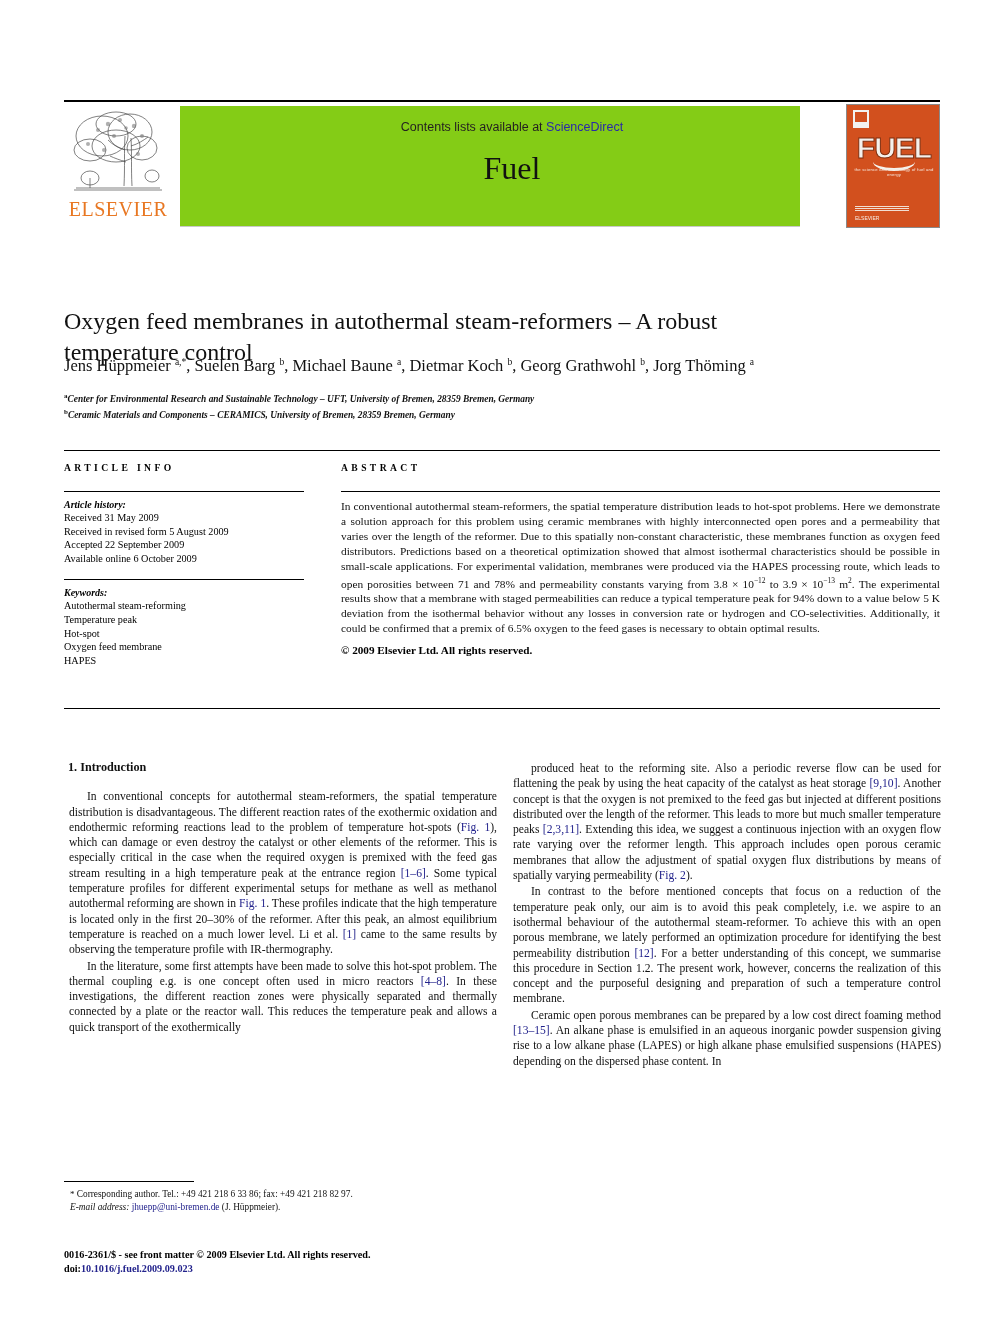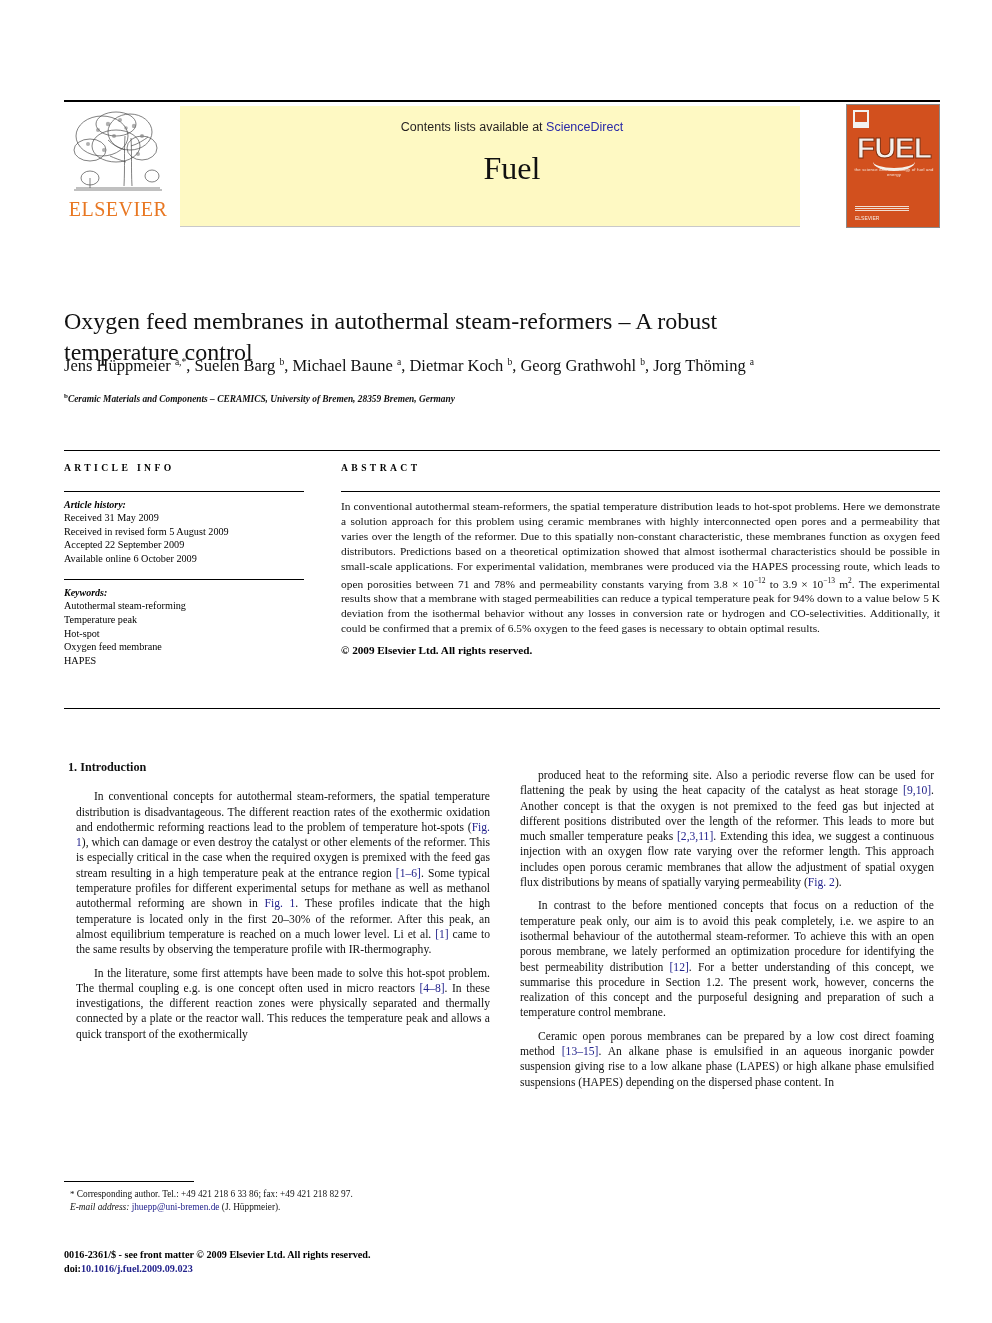--- a/index.html
+++ b/index.html
@@ -77,21 +77,21 @@
     letter-spacing: 0.5px;
     color: #E87722;
     font-weight: normal;
   }
   .center-box {
     position: absolute;
     left: 116px;
     top: 2px;
     width: 620px;
     height: 120px;
-    background: #fef9c3;
+    background: #84cc16;
     border-bottom: 1px solid #c9c9c9;
   }
   .contents-line {
     position: absolute;
     top: 14px;
     left: 0;
     width: 664px;
     text-align: center;
     font-family: "Liberation Sans", sans-serif;
     font-size: 12.5px;
@@ -300,21 +300,21 @@
     text-align: justify;
     color: #111;
   }
   .col-left  { left: 68px; }
   .col-right { left: 512px; }
   .body-head {
     font-size: 12.2px;
     font-weight: bold;
     margin: 0 0 14px 0;
   }
-  .col p { margin: 8px; text-indent: 18px; }
+  .col p { margin: 1px; text-indent: 18px; }
   .ref { color: #23238c; }
 
   
   .footnote {
     position: absolute;
     left: 64px;
     top: 1181px;
     width: 430px;
     font-size: 9.3px;
     line-height: 12.6px;
@@ -406,20 +406,21 @@
           <i></i>
           <i></i>
         </div>
       <div class="cover-bottom-brand">ELSEVIER</div>
     </div>
   </div>
 
   <h1 class="title">Oxygen feed membranes in autothermal steam-reformers – A robust temperature control</h1>
   <div class="authors">Jens Hüppmeier <sup>a,*</sup>, Suelen Barg <sup>b</sup>, Michael Baune <sup>a</sup>, Dietmar Koch <sup>b</sup>, Georg Grathwohl <sup>b</sup>, Jorg Thöming <sup>a</sup></div>
   <div class="affiliations">
+    <div><sup>a</sup><span>Center for Environmental Research and Sustainable Technology – UFT, University of Bremen, 28359 Bremen, Germany</span></div>
     <div><sup>b</sup><span>Ceramic Materials and Components – CERAMICS, University of Bremen, 28359 Bremen, Germany</span></div>
   </div>
 
   <div class="band">
     <div class="band-top-rule"></div>
     <div class="band-bottom-rule"></div>
 
     <div class="info-col">
       <div class="sec-head">ARTICLE INFO</div>
       <div class="hair"></div>

